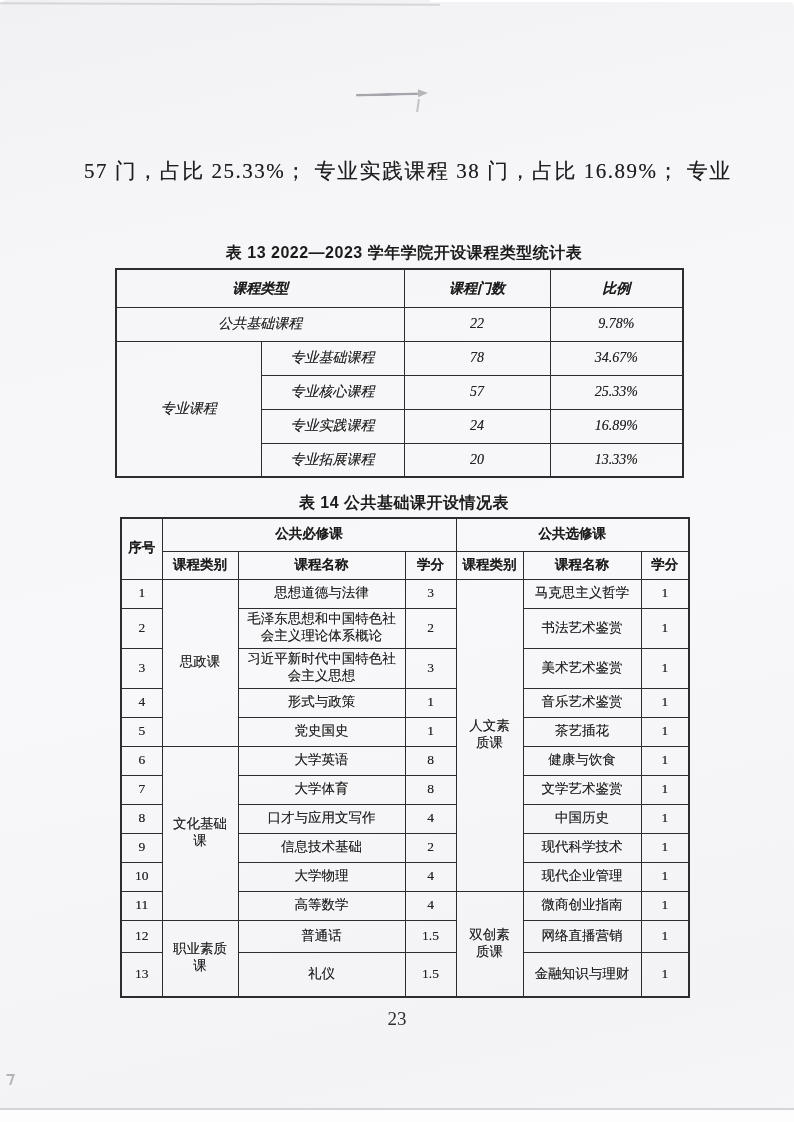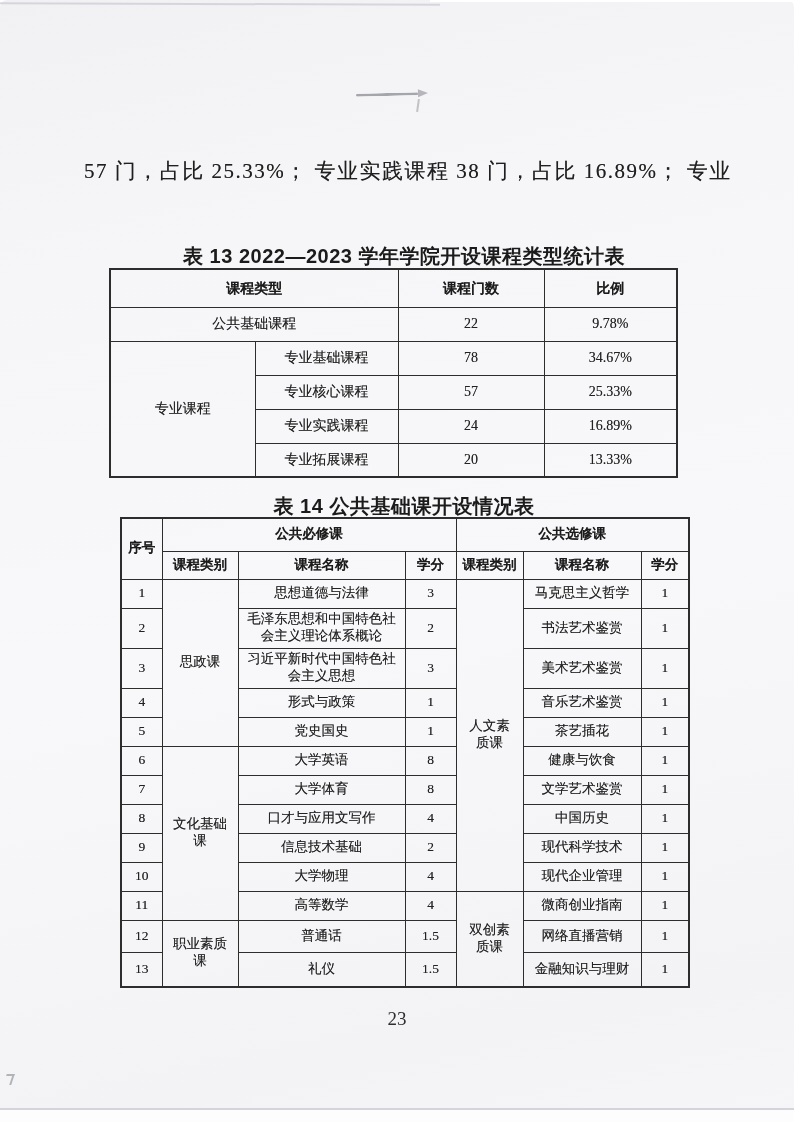--- a/index.html
+++ b/index.html
@@ -55,21 +55,21 @@
   
   .para {
     position: absolute; left: 84px; top: 148px; width: 648px;
     font-size: 21px; line-height: 46px; letter-spacing: 1.5px;
     color: #1f1f1f; text-shadow: 0 0 .5px rgba(25,25,25,.55);
   }
   .table-title {
     position: absolute; left: 120px; width: 568px;
     text-align: center;
     font-family: "Liberation Sans", "DejaVu Sans", sans-serif;
-    font-weight: bold; font-size: 20px; letter-spacing: .5px;
+    font-weight: bold; font-size: 16px; letter-spacing: .5px;
     color: #1b1b1b;
   }
   #t13-title { top: 243px; }
   #t14-title { top: 493px; text-align: center; }
   .page-num {
     position: absolute; top: 1008px; left: 0; width: 794px;
     text-align: center; font-size: 19px; color: #2e2e2e;
   }
   
   table {
@@ -84,31 +84,31 @@
     font-size: 14px; font-weight: normal;
     color: #222; line-height: 1.25;
     padding: 1px 4px;
     text-shadow: 0 0 .4px rgba(25,25,25,.5);
     overflow: hidden;
   }
   th {
     font-family: "Liberation Sans", "DejaVu Sans", sans-serif;
     font-weight: bold; color: #1b1b1b;
   }
-  #table13 { left: 109px; top: 268px; width: 567px; }
+  #table13 { left: 115px; top: 268px; width: 567px; font-style: italic; }
   #table13 tr.hdr  { height: 38px; }
   #table13 tr.body { height: 34px; }
   #table14 { left: 120px; top: 517px; width: 568px; }
   #table14 td, #table14 th { font-size: 13.5px; }
   #table14 tr.hdr1 { height: 33px; }
   #table14 tr.hdr2 { height: 28px; }
   #table14 tr.rh   { height: 29px; }
   #table14 tr.rh-tall { height: 40px; }
   #table14 tr.rh-12 { height: 32px; }
-  #table14 tr.rh-13 { height: 35px; }
+  #table14 tr.rh-13 { height: 45px; }
   .cat-cell { padding: 14px 10px; font-family: Liberation Serif, serif; }
 </style>
 </head>
 <body>
 
 <div class="page">
 
   <div class="edge-top"></div>
   <div class="edge-top-right"></div>
   <div class="smudge-line"></div>

